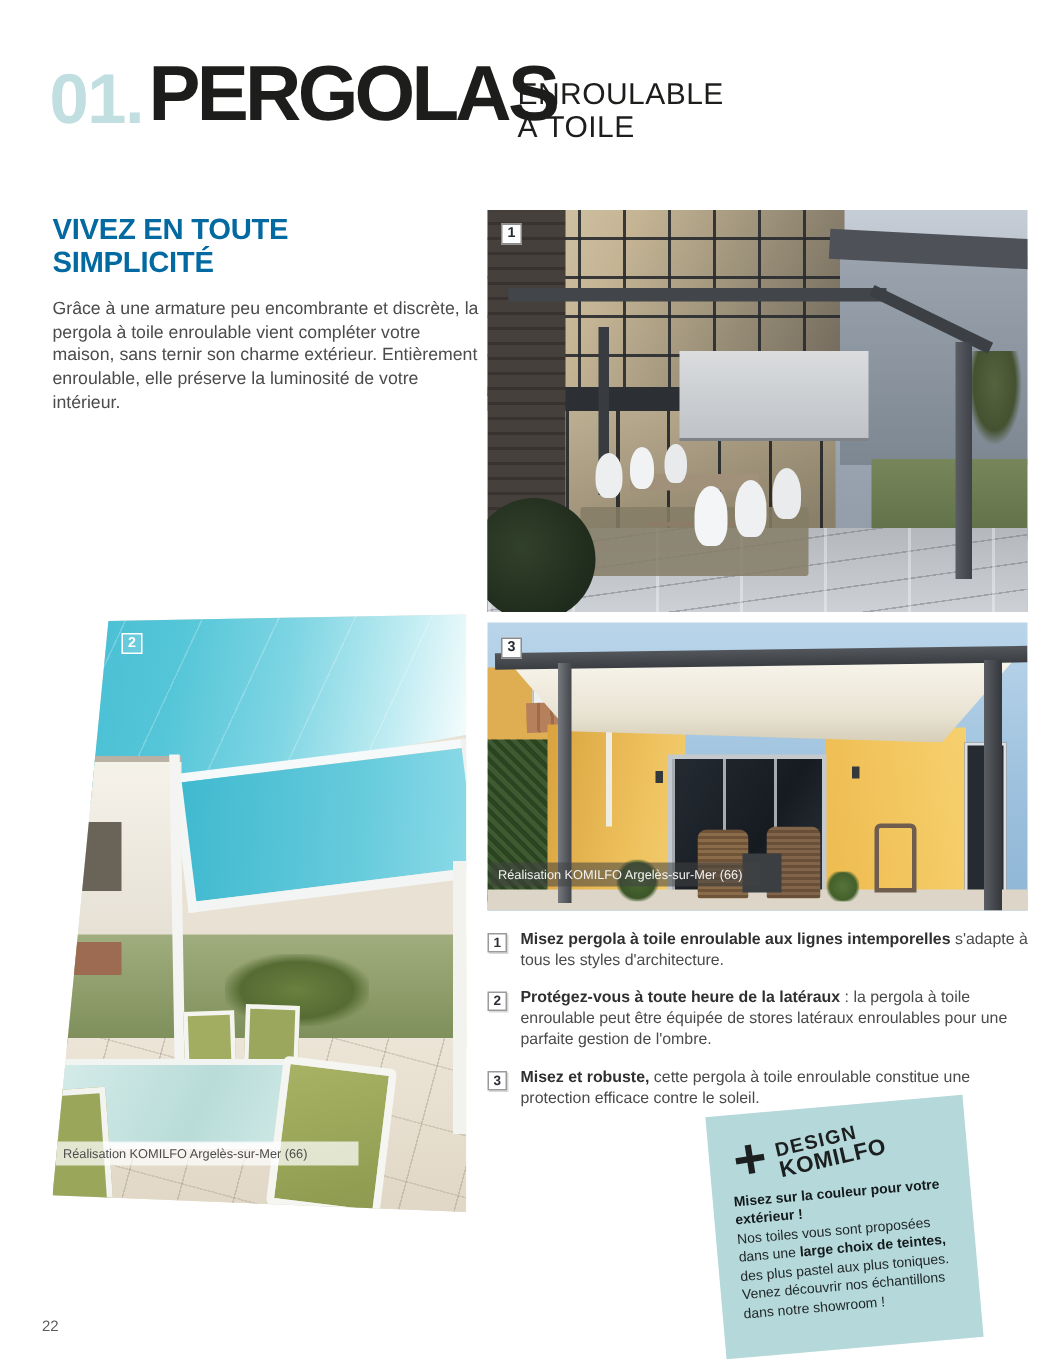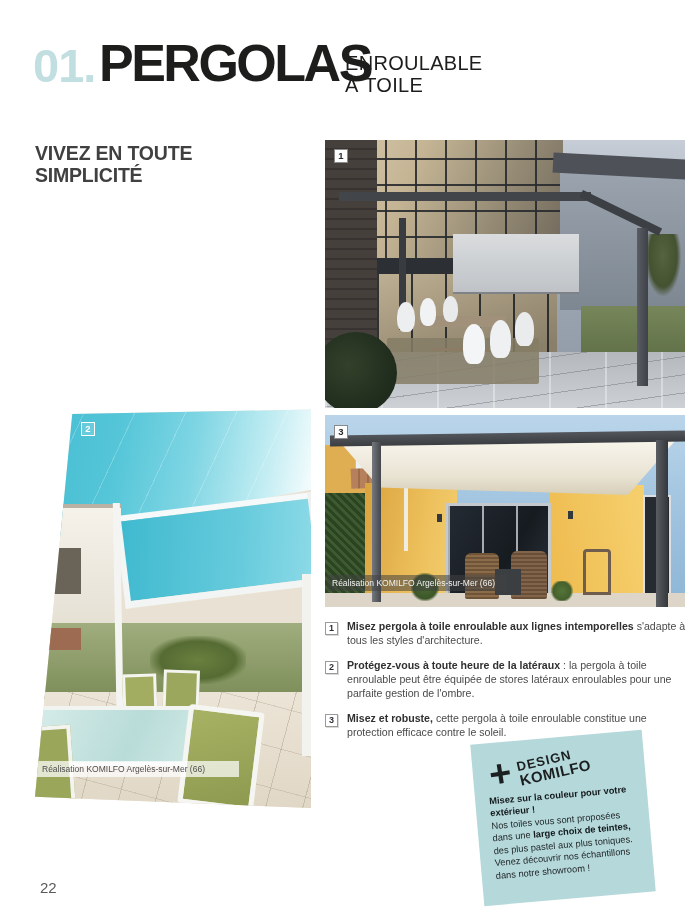--- a/index.html
+++ b/index.html
@@ -7,21 +7,21 @@
         font-family:"Liberation Sans",sans-serif;color:#333;}
   .abs{position:absolute;}
 
   
   .chapter-num{left:33px;top:38px;font-size:47px;font-weight:700;letter-spacing:-1px;color:#c1dee1;}
   .main-title{left:99px;top:33px;font-size:52px;font-weight:700;letter-spacing:-2.5px;color:#1d1d1b;}
   .subtitle{left:345px;top:52px;font-size:20px;font-weight:500;line-height:1.1;color:#1d1d1b;letter-spacing:.3px;}
 
   
   .intro{left:35px;top:142px;width:288px;}
-  .intro h2{margin:0;font-size:19.5px;font-weight:700;line-height:1.13;color:#404040;letter-spacing:-.2px;}
+  .intro h2{margin:0;font-size:19.5px;font-weight:700;line-height:1.13;color:#0369a1;letter-spacing:-.2px;}
   .intro p{margin:12px 0 0 0;font-size:11.8px;line-height:1.33;color:#4b4b4b;}
 
   
   .photo{overflow:hidden;}
   .badge{position:absolute;width:14px;height:14px;box-sizing:border-box;border:1px solid #8a8a8a;
          background:#fdfdfd;color:#25292d;font-size:9.5px;font-weight:700;line-height:12px;text-align:center;z-index:30;}
   .badge.ghost{background:rgba(255,255,255,.15);border:1.5px solid #fff;color:#fff;line-height:11px;}
   .photo-cap{position:absolute;z-index:25;font-size:8.5px;line-height:16px;padding:0 5px;white-space:nowrap;overflow:hidden;}
   .cap-light{background:rgba(255,255,255,.72);color:#4c4c4c;}
   .cap-dark{background:rgba(66,66,66,.55);color:#f2f2f2;}
@@ -46,39 +46,40 @@
   .promo{left:477px;top:737px;width:172px;height:162px;background:#b5d8da;transform:rotate(-5deg);
          box-sizing:border-box;padding:10px 14px;}
   .promo-logo{display:flex;align-items:flex-start;margin:2px 0 10px 2px;transform:rotate(-4deg);}
   .plus-glyph{font-size:38px;font-weight:800;color:#1c1f20;line-height:30px;margin-right:7px;}
   .brand{margin-top:2px;color:#1c1f20;transform:rotate(-4deg);}
   .brand-l1{font-size:13px;font-weight:600;letter-spacing:1px;line-height:13px;}
   .brand-l2{font-size:15px;font-weight:800;letter-spacing:.5px;line-height:15px;}
   .promo-text{font-size:9.3px;line-height:1.34;color:#22282a;}
   .promo-text b{color:#141a1c;}
 
-  .page-num{left:40px;top:879px;font-size:15px;color:#5a5a5a;}
+  .page-num{left:28px;top:879px;font-size:10px;color:#5a5a5a;}
 </style>
 </head>
 <body>
 
 <div class="page">
 
   <div class="abs chapter-num">01.</div>
   <div class="abs main-title">PERGOLAS</div>
   <div class="abs subtitle">
     <div>ENROULABLE</div>
     <div>À TOILE</div>
   </div>
 
   <div class="abs intro">
     <h2>
       <span>VIVEZ EN TOUTE</span><br>
       <span>SIMPLICITÉ</span><br>
     </h2>
+    <p>Grâce à une armature peu encombrante et discrète, la pergola à toile enroulable vient compléter votre maison, sans ternir son charme extérieur. Entièrement enroulable, elle préserve la luminosité de votre intérieur.</p>
   </div>
 
   <div id="photo1" class="abs photo">
     <div class="abs" style="left:0;top:0;width:238px;height:124px;
       background:repeating-linear-gradient(90deg,rgba(40,42,46,.9) 0 2px,transparent 2px 30px),
                  repeating-linear-gradient(0deg,rgba(40,42,46,.9) 0 2px,transparent 2px 26px),
                  linear-gradient(115deg,#d8cbae 0%,#c4b494 35%,#948a74 70%,#6e665a 100%);"></div>
     <div class="abs" style="left:235px;top:30px;width:125px;height:140px;
       background:linear-gradient(180deg,#9aa3ae,#7d8792);"></div>
     <div class="abs" style="left:228px;top:16px;width:134px;height:20px;

